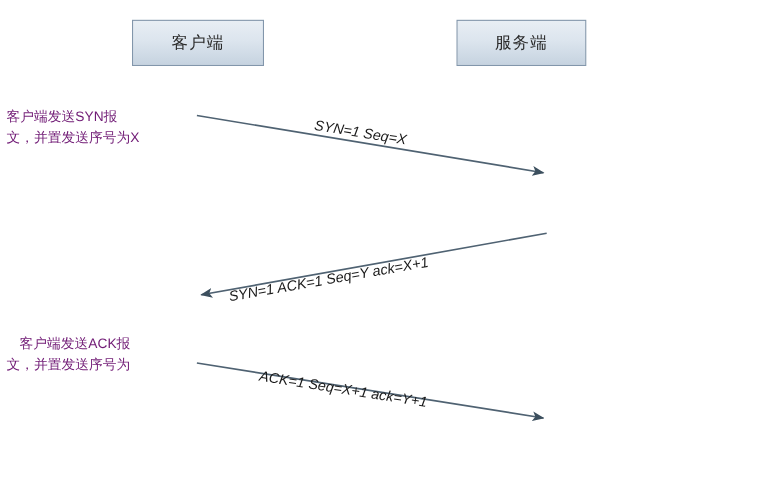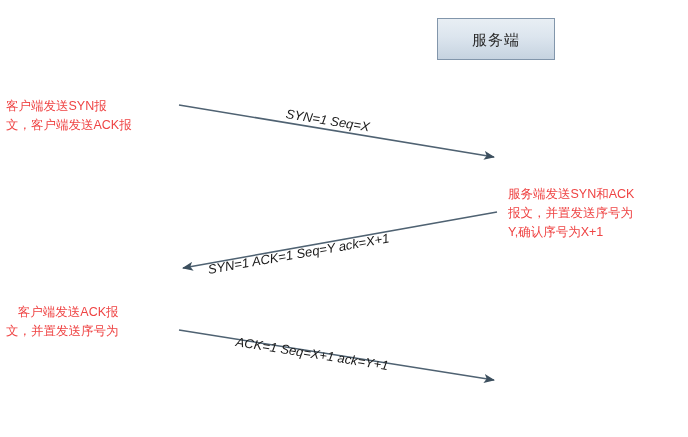--- a/index.html
+++ b/index.html
@@ -23,21 +23,21 @@
     display:flex;align-items:center;justify-content:center;
     font-size:15px;color:#2b2b2b;
     letter-spacing:1px;
   }
   .node-label{ line-height:1; }
 
   
   .note{
     position:absolute;
     font-size:12.5px;
-    color:#ef4444;
+    color:#701a75;
     line-height:19px;
     white-space:nowrap;
   }
   .note div{ white-space:nowrap; }
 
   
   .msg{
     position:absolute;
     font-style:italic;
     font-size:13px;
@@ -73,46 +73,44 @@
 
     <line x1="498.5" y1="60" x2="498.5" y2="428" stroke="url(#lifegrad)" stroke-width="2.6"></line>
 
     <line x1="179" y1="105" x2="494" y2="157" stroke="#4f6272" stroke-width="1.5" marker-end="url(#ah-right)"></line>
 
     <line x1="497" y1="212" x2="183" y2="268" stroke="#4f6272" stroke-width="1.5" marker-end="url(#ah-left)"></line>
 
     <line x1="179" y1="330" x2="494" y2="380" stroke="#4f6272" stroke-width="1.5" marker-end="url(#ah-right)"></line>
   </svg>
 
+  <div class="node" style="left:120px;top:18px;width:120px;height:42px;">
+    <span class="node-label">客户端</span>
+  </div>
 
-  <div class="node" style="left:437px;top:18px;width:118px;height:42px;align-items:center;">
+  <div class="node" style="left:415px;top:18px;width:118px;height:42px;align-items:center;">
     <span class="node-label">服务端</span>
   </div>
 
   <div class="msg msg-1">
     <span>SYN=1   Seq=X</span>
   </div>
 
   <div class="msg msg-2">
     <span>SYN=1 ACK=1 Seq=Y  ack=X+1</span>
   </div>
 
   <div class="msg msg-3">
     <span>ACK=1  Seq=X+1 ack=Y+1</span>
   </div>
 
   <div class="note" style="left:6px;top:97px;">
     <div>客户端发送SYN报</div>
-    <div>文，客户端发送ACK报</div>
+    <div>文，并置发送序号为X</div>
   </div>
 
-  <div class="note" style="left:508px;top:185px;">
-    <div>服务端发送SYN和ACK</div>
-    <div>报文，并置发送序号为</div>
-    <div>Y,确认序号为X+1</div>
-  </div>
 
   <div class="note" style="left:6px;top:303px;text-align:right;">
     <div>客户端发送ACK报</div>
     <div>文，并置发送序号为</div>
   </div>
 
 </div>
 
 </body></html>

